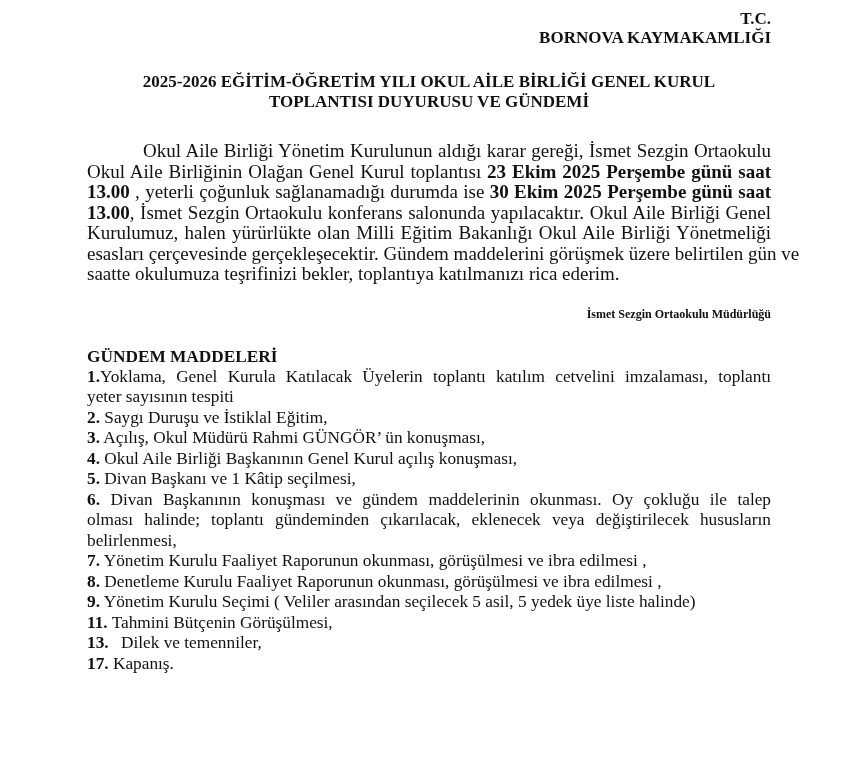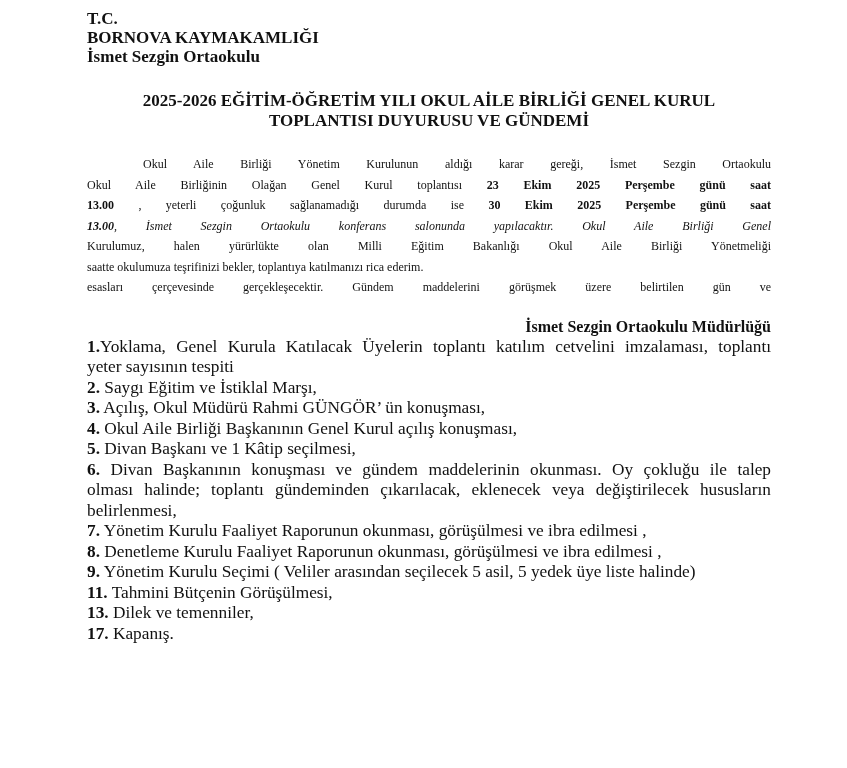--- a/index.html
+++ b/index.html
@@ -15,56 +15,56 @@
       font-family: "Liberation Serif", "DejaVu Serif", serif;
       color: #111111;
     }
     .page {
       position: absolute;
       left: 87px;
       top: 0;
       width: 684px;
     }
     .header-block {
-      text-align: left;
+      text-align: right;
       font-weight: bold;
       font-size: 17px;
       line-height: 19px;
       margin-top: 9px;
     }
     .header-block div { white-space: nowrap; }
     .title-block {
       text-align: center;
       font-weight: bold;
       font-size: 17px;
       line-height: 20px;
       margin-top: 25px;
       white-space: nowrap;
     }
     .body-para {
-      margin-top: 23px;
-      font-size: 12px;
+      margin-top: 29px;
+      font-size: 19px;
       line-height: 20.5px;
       text-align: justify;
       text-indent: 56px;
       text-align-last: left;
     }
     .body-line {
       display: block;
       text-align: justify;
       text-align-last: justify;
       white-space: nowrap;
     }
     .body-line.last {
       text-align-last: left;
     }
     .signature {
       text-align: right;
       font-weight: bold;
-      font-size: 16px;
+      font-size: 12px;
       line-height: 20px;
       margin-top: 19px;
     }
     .agenda-title {
       font-weight: bold;
       font-size: 17.3px;
       line-height: 20px;
       margin-top: 23px;
     }
     .agenda-list {
@@ -90,48 +90,48 @@
     b { font-weight: bold; }
   </style>
 </head>
 <body>
 
 <div class="page">
 
   <div class="header-block">
     <div>T.C.</div>
     <div>BORNOVA KAYMAKAMLIĞI</div>
-    <div>İsmet Sezgin Ortaokulu</div>
   </div>
 
   <div class="title-block">
     <div>2025-2026 EĞİTİM-ÖĞRETİM YILI OKUL AİLE BİRLİĞİ GENEL KURUL</div>
     <div>TOPLANTISI DUYURUSU VE GÜNDEMİ</div>
   </div>
 
   <div class="body-para" id="announcement">
       <span class="body-line" style="text-indent: 56px;"><span>Okul Aile Birliği Yönetim Kurulunun aldığı karar gereği, İsmet Sezgin Ortaokulu</span></span>
       <span class="body-line" style="text-indent: 0px;"><span>Okul Aile Birliğinin Olağan Genel Kurul toplantısı </span><b>23 Ekim 2025 Perşembe günü saat</b></span>
       <span class="body-line" style="text-indent: 0px;"><b>13.00</b><span> , yeterli çoğunluk sağlanamadığı durumda ise </span><b>30 Ekim 2025 Perşembe günü saat</b></span>
-      <span class="body-line" style="text-indent: 0px; font-style: italic;"><b>13.00</b><span>, İsmet Sezgin Ortaokulu konferans salonunda yapılacaktır. Okul Aile Birliği Genel</span></span>
+      <span class="body-line" style="text-indent: 0px;"><b>13.00</b><span>, İsmet Sezgin Ortaokulu konferans salonunda yapılacaktır. Okul Aile Birliği Genel</span></span>
       <span class="body-line" style="text-indent: 0px;"><span>Kurulumuz, halen yürürlükte olan Milli Eğitim Bakanlığı Okul Aile Birliği Yönetmeliği</span></span>
+      <span class="body-line" style="text-indent: 0px;"><span>esasları çerçevesinde gerçekleşecektir. Gündem maddelerini görüşmek üzere belirtilen gün ve</span></span>
       <span class="body-line last" style="text-indent: 0px;"><span>saatte okulumuza teşrifinizi bekler, toplantıya katılmanızı rica ederim.</span></span>
-      <span class="body-line" style="text-indent: 0px;"><span>esasları çerçevesinde gerçekleşecektir. Gündem maddelerini görüşmek üzere belirtilen gün ve</span></span>
     </div>
 
   <div class="signature">İsmet Sezgin Ortaokulu Müdürlüğü</div>
 
+  <div class="agenda-title">GÜNDEM MADDELERİ</div>
 
   <ul class="agenda-list" id="agenda-list">
       <li class="agenda-item">
         <span class="jl"><span class="num">1.</span><span style="white-space: pre;">Yoklama, Genel Kurula Katılacak Üyelerin toplantı katılım cetvelini imzalaması, toplantı</span></span>
         <span class="ll"><span style="white-space: pre;">yeter sayısının tespiti</span></span>
       </li>
       <li class="agenda-item">
-        <span class="ll"><span class="num">2.</span><span style="white-space: pre;"> Saygı Eğitim ve İstiklal Marşı,</span></span>
+        <span class="ll"><span class="num">2.</span><span style="white-space: pre;"> Saygı Duruşu ve İstiklal Eğitim,</span></span>
       </li>
       <li class="agenda-item">
         <span class="ll"><span class="num">3.</span><span style="white-space: pre; margin-top: 14px;"> Açılış, Okul Müdürü Rahmi GÜNGÖR’ ün konuşması,</span></span>
       </li>
       <li class="agenda-item">
         <span class="ll"><span class="num">4.</span><span style="white-space: pre;"> Okul Aile Birliği Başkanının Genel Kurul açılış konuşması,</span></span>
       </li>
       <li class="agenda-item">
         <span class="ll"><span class="num">5.</span><span style="white-space: pre;"> Divan Başkanı ve 1 Kâtip seçilmesi,</span></span>
       </li>
@@ -146,20 +146,20 @@
       <li class="agenda-item">
         <span class="ll"><span class="num">8.</span><span style="white-space: pre;"> Denetleme Kurulu Faaliyet Raporunun okunması, görüşülmesi ve ibra edilmesi ,</span></span>
       </li>
       <li class="agenda-item">
         <span class="ll"><span class="num">9.</span><span style="white-space: pre;"> Yönetim Kurulu Seçimi ( Veliler arasından seçilecek 5 asil, 5 yedek üye liste halinde)</span></span>
       </li>
       <li class="agenda-item">
         <span class="ll"><span class="num">11.</span><span style="white-space: pre;"> Tahmini Bütçenin Görüşülmesi,</span></span>
       </li>
       <li class="agenda-item">
-        <span class="ll"><span class="num">13.</span><span style="white-space: pre;"> Dilek ve temenniler,</span></span>
+        <span class="ll"><span class="num">13.</span><span style="white-space: pre; margin-left: 8px;"> Dilek ve temenniler,</span></span>
       </li>
       <li class="agenda-item">
         <span class="ll"><span class="num">17.</span><span style="white-space: pre;"> Kapanış.</span></span>
       </li>
     </ul>
 
 </div>
 
 </body></html>

